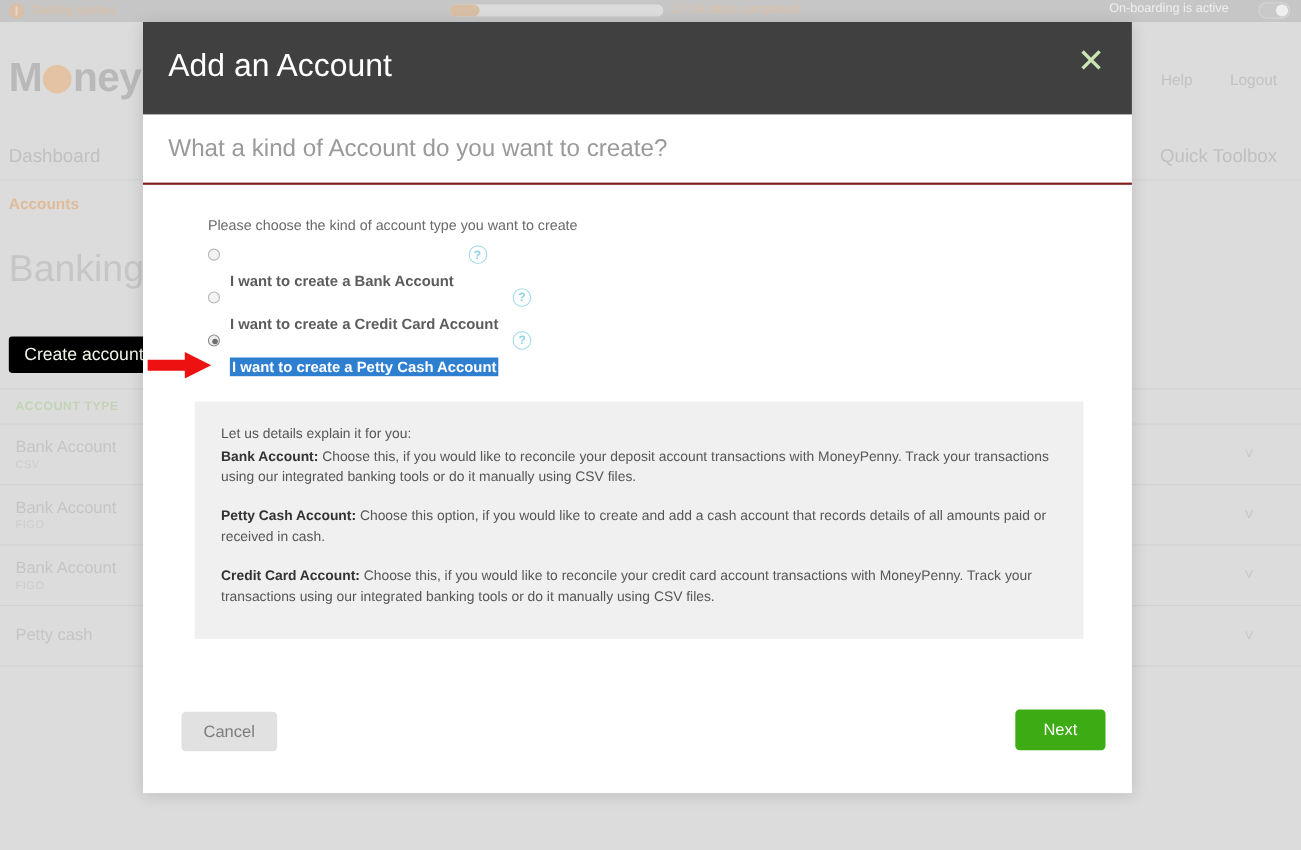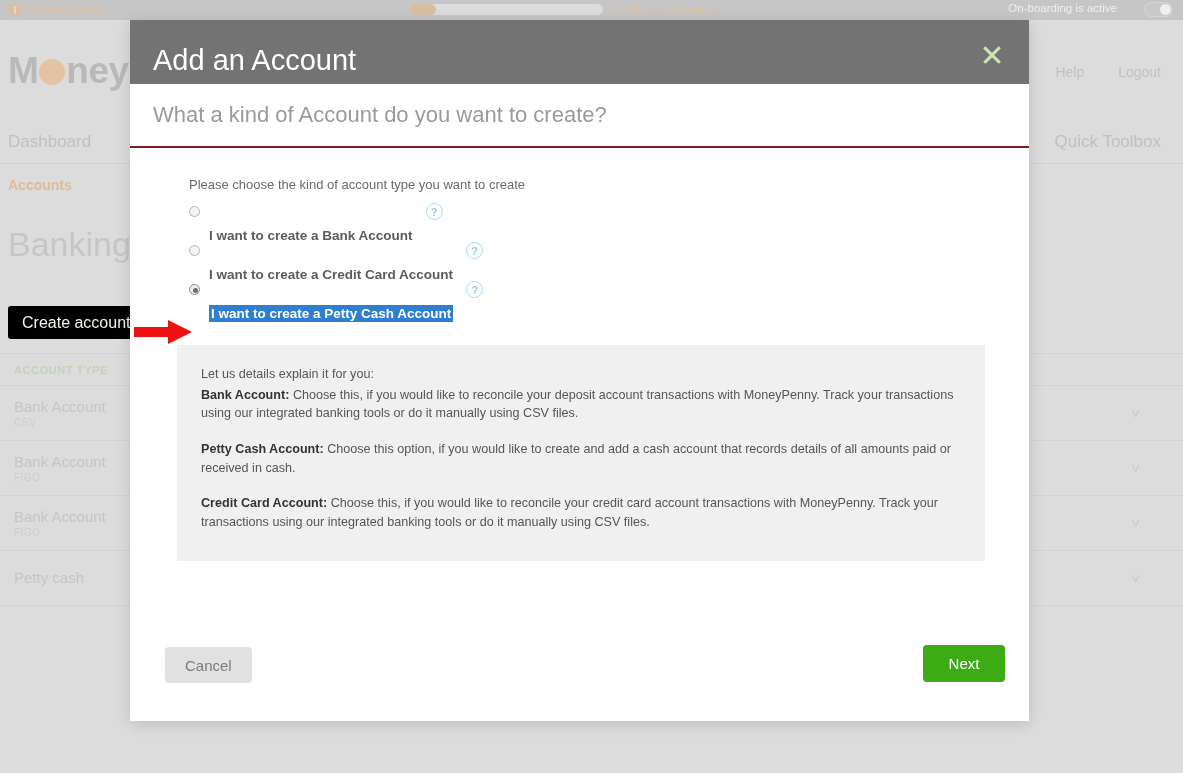--- a/index.html
+++ b/index.html
@@ -111,21 +111,21 @@
   }
 
   
   .modal {
     position: absolute; left: 130px; top: 20px;
     width: 899px; height: 701px;
     background: #fff;
     box-shadow: 0 3px 14px rgba(0,0,0,0.14);
   }
   .modal-head {
-    height: 64px; background: #737373; position: relative;
+    height: 84px; background: #404040; position: relative;
   }
   .modal-title {
     position: absolute; left: 23px; top: 24px;
     font-size: 29px; color: #ffffff; font-weight: normal;
   }
   .modal-close {
     position: absolute; right: 22px; top: 22px;
     width: 30px; height: 30px;
     color: #cbe6b4; font-size: 30px; line-height: 28px; text-align: center;
     font-weight: 300;

